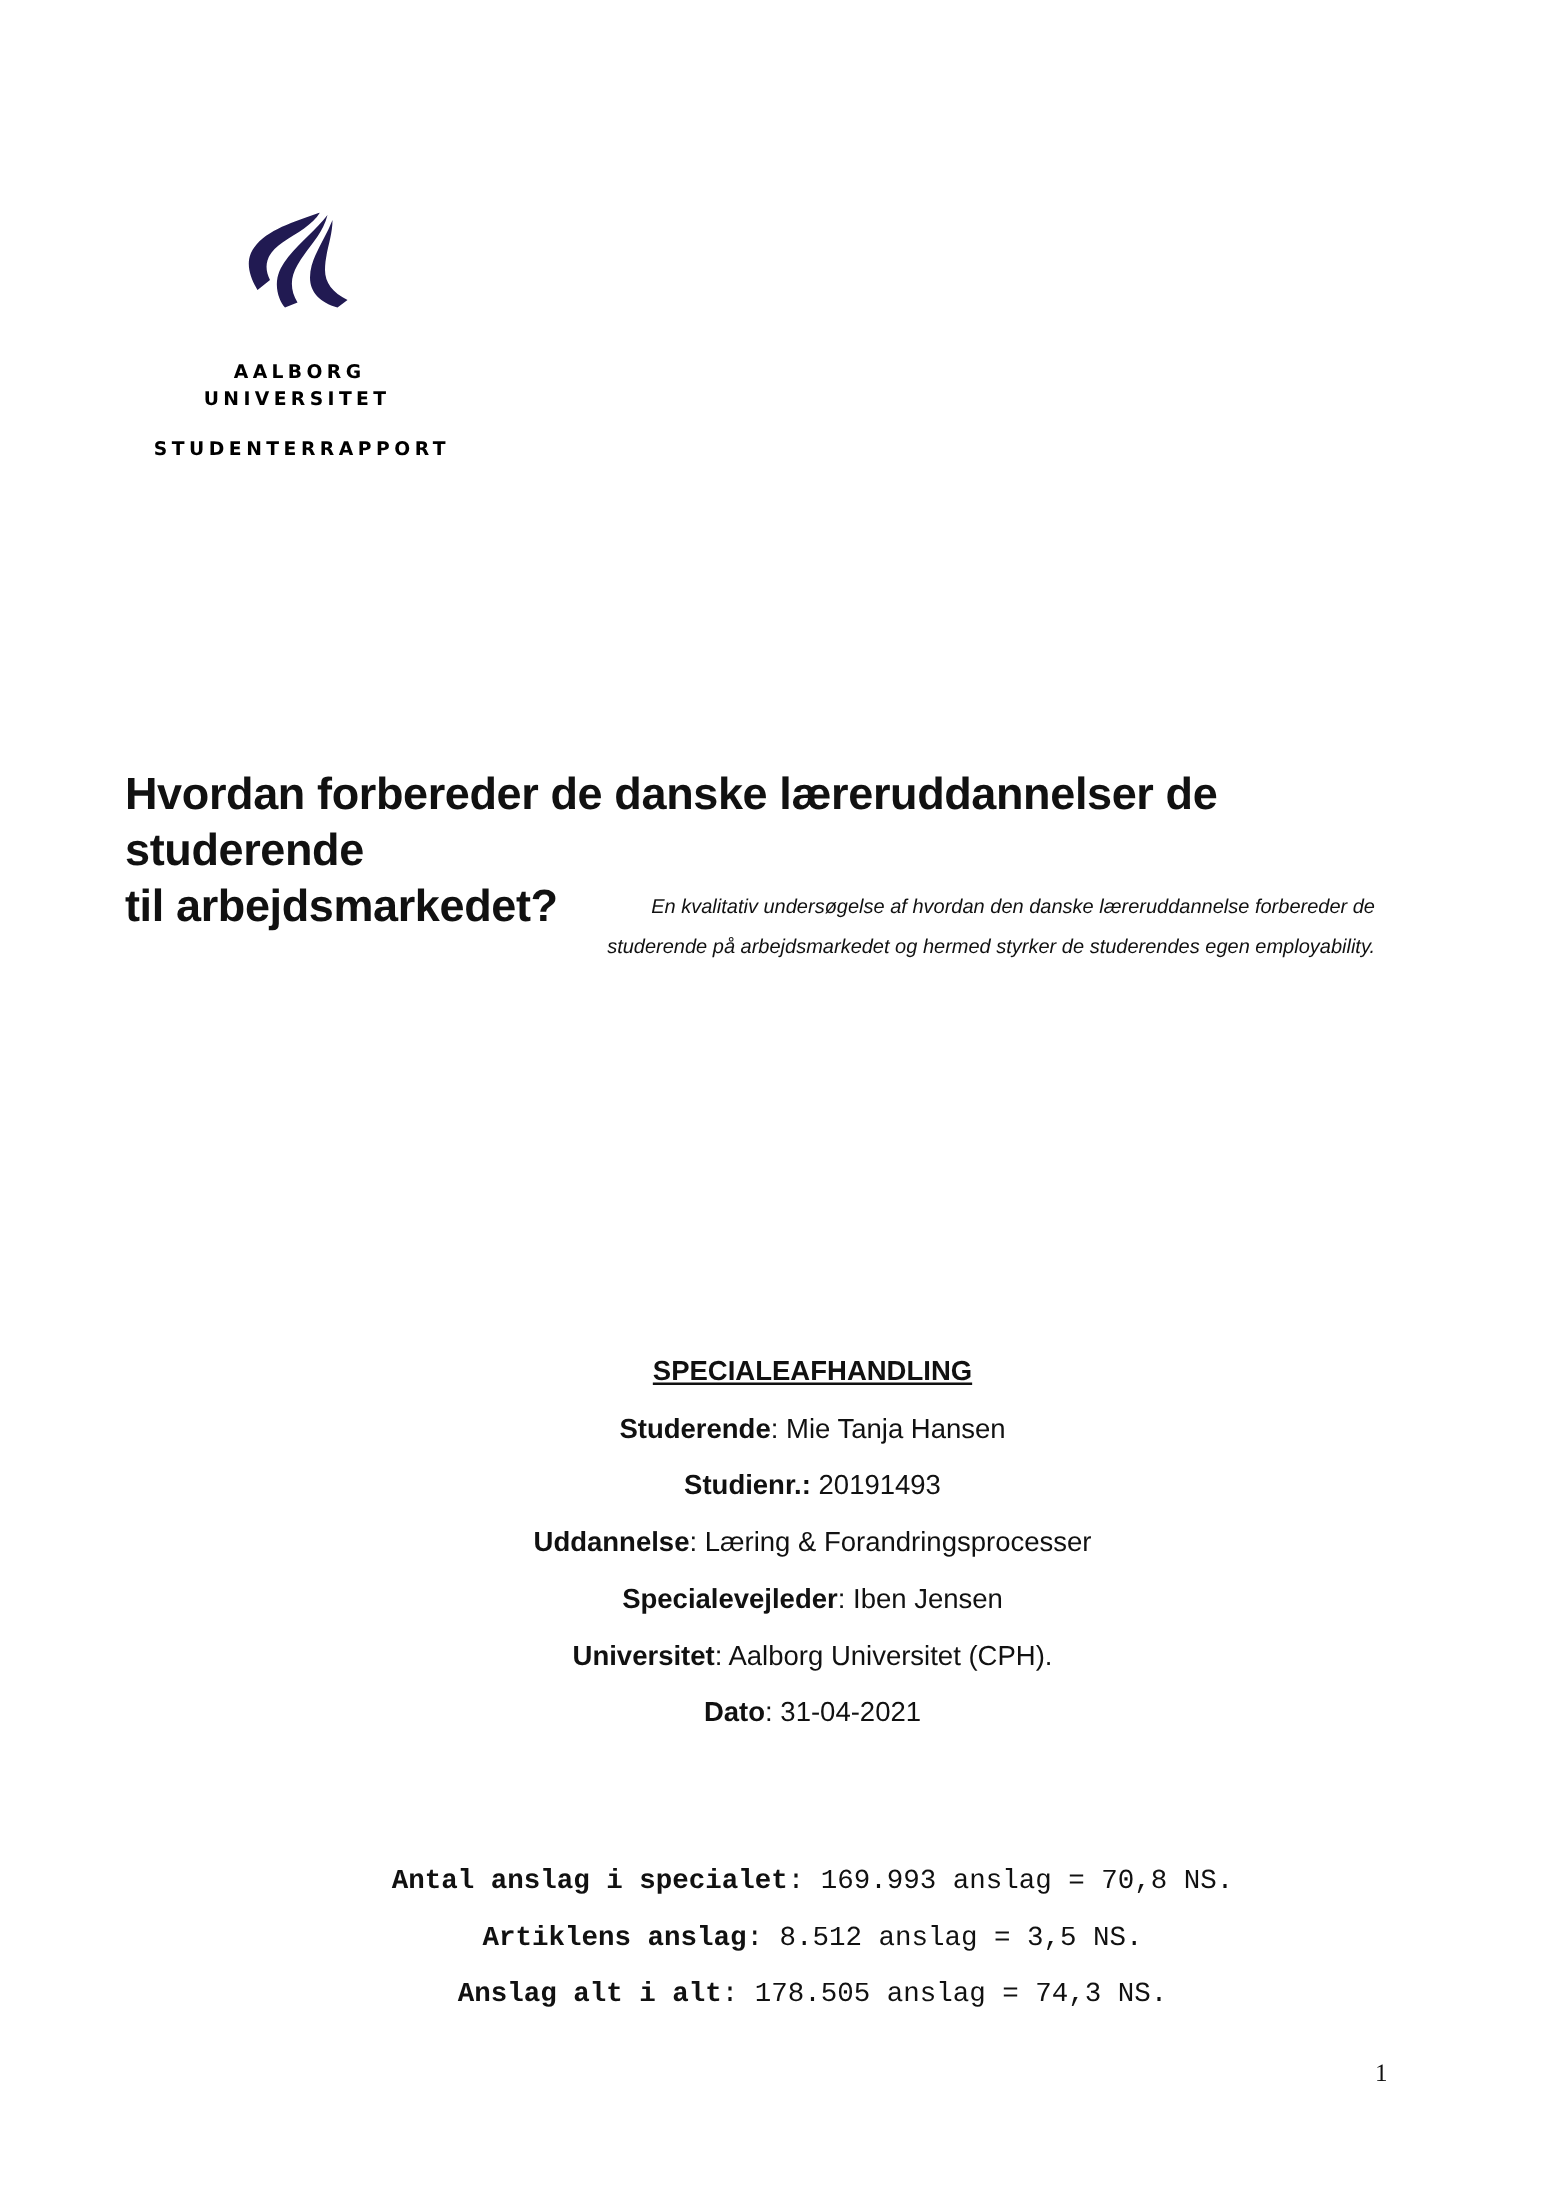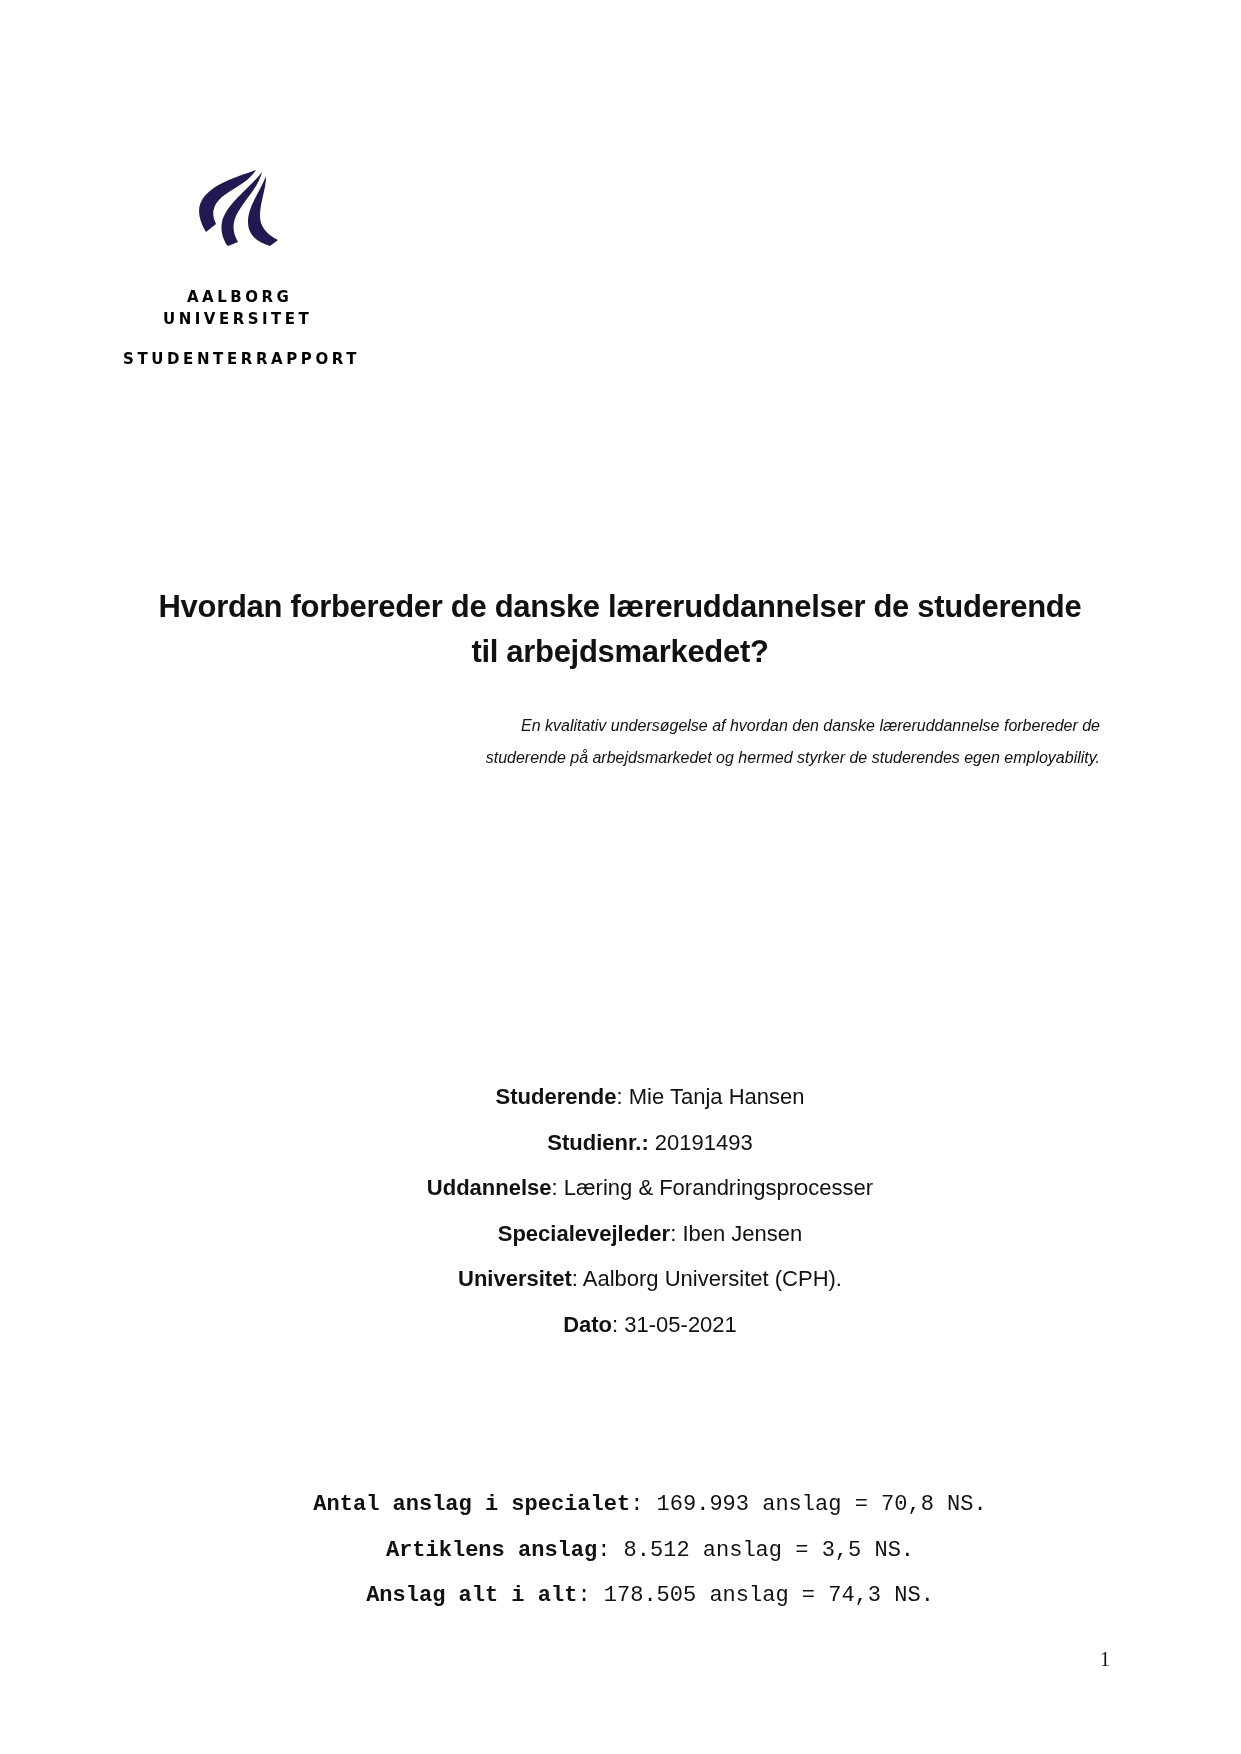--- a/index.html
+++ b/index.html
@@ -10,22 +10,22 @@
     .logo { position: absolute; left: 110px; top: 170px; width: 240px; }
     .logo-mark { position: absolute; left: 84px; top: 0px; width: 90px; height: 100px; }
     .logo-text {
       position: absolute; color: #000000; font-weight: bold; letter-spacing: 3.5px;
       font-family: "DejaVu Sans", sans-serif; font-size: 15px; white-space: nowrap;
     }
     .logo-line1 { left: 77px; top: 118px; }
     .logo-line2 { left: 53px; top: 140px; }
     .logo-line3 { left: 13px; top: 180px; letter-spacing: 3.6px; }
     .title {
-      position: absolute; left: 100px; top: 584px; width: 1040px; text-align: center;
-      font-weight: bold; font-size: 31px; line-height: 45px; letter-spacing: -0.3px;
+      position: absolute; left: 100px; top: 612px; width: 1040px; text-align: left;
+      font-weight: bold; font-size: 36px; line-height: 45px; letter-spacing: -0.3px;
     }
     .subtitle {
       position: absolute; left: 200px; top: 710px; width: 900px; text-align: right;
       font-style: italic; font-size: 16px; line-height: 32px;
     }
     .info { position: absolute; left: 300px; top: 1074px; width: 700px; text-align: center; font-size: 22px; }
     .info .row { height: 45.5px; line-height: 45.5px; white-space: nowrap; }
     .info .heading { font-weight: bold; text-decoration: underline; }
     .info .lbl { font-weight: bold; }
     .counts { position: absolute; left: 300px; top: 1482px; width: 700px; text-align: center; font-size: 22px; font-family: Liberation Mono, monospace; }
@@ -51,26 +51,27 @@
   <div>Hvordan forbereder de danske læreruddannelser de studerende</div>
   <div>til arbejdsmarkedet?</div>
 </div>
 
 <div class="subtitle">
   <div>En kvalitativ undersøgelse af hvordan den danske læreruddannelse forbereder de</div>
   <div>studerende på arbejdsmarkedet og hermed styrker de studerendes egen employability.</div>
 </div>
 
 <div class="info">
+  <div class="row heading">SPECIALEAFHANDLING</div>
   <div class="row"><span class="lbl">Studerende</span><span>: </span><span>Mie Tanja Hansen</span></div>
   <div class="row"><span class="lbl">Studienr.:</span><span> </span><span>20191493</span></div>
   <div class="row"><span class="lbl">Uddannelse</span><span>: </span><span>Læring &amp; Forandringsprocesser</span></div>
   <div class="row"><span class="lbl">Specialevejleder</span><span>: </span><span>Iben Jensen</span></div>
   <div class="row"><span class="lbl">Universitet</span><span>: </span><span>Aalborg Universitet (CPH).</span></div>
-  <div class="row"><span class="lbl">Dato</span><span>: </span><span>31-05-2021</span></div>
+  <div class="row"><span class="lbl">Dato</span><span>: </span><span>31-04-2021</span></div>
 </div>
 
 <div class="counts">
   <div class="row"><span class="lbl">Antal anslag i specialet</span><span>: </span><span>169.993 anslag = 70,8 NS.</span></div>
   <div class="row"><span class="lbl">Artiklens anslag</span><span>: </span><span>8.512 anslag = 3,5 NS.</span></div>
   <div class="row"><span class="lbl">Anslag alt i alt</span><span>: </span><span>178.505 anslag = 74,3 NS.</span></div>
 </div>
 
 <div class="page-number">1</div>
 

